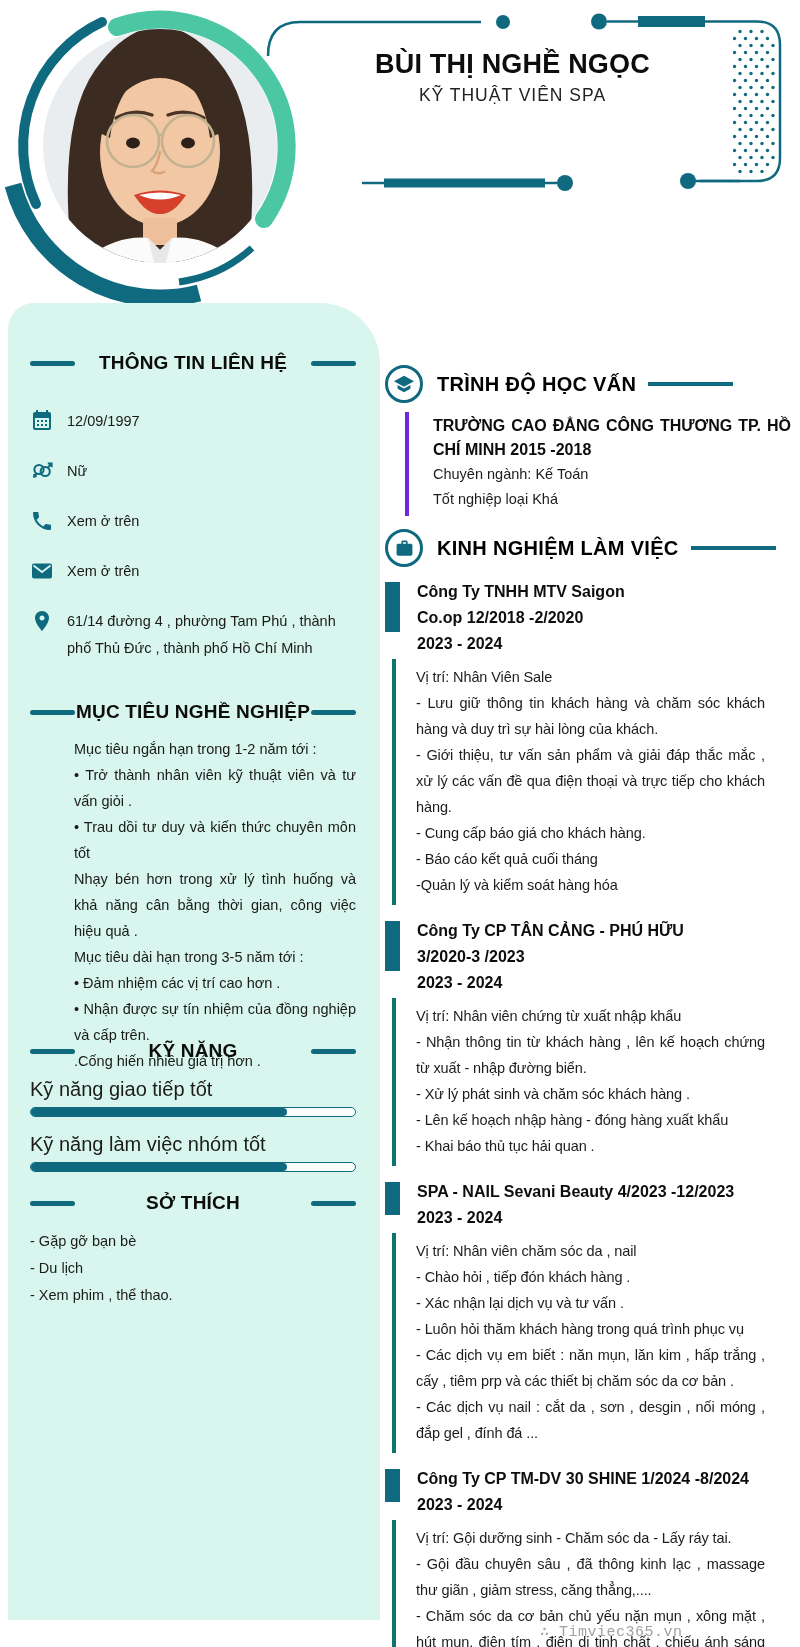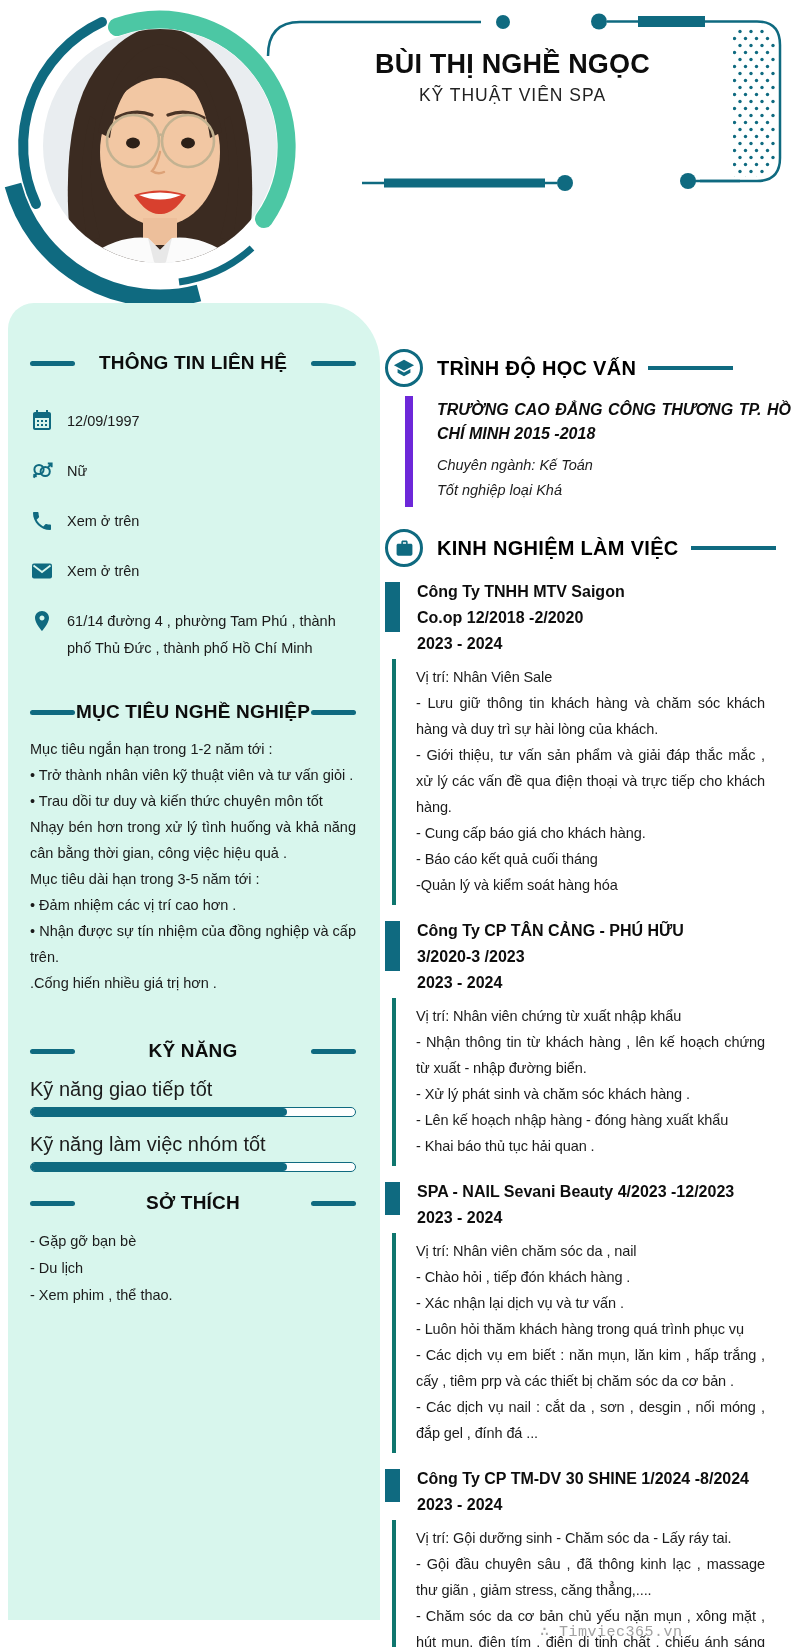--- a/index.html
+++ b/index.html
@@ -29,49 +29,49 @@
   .side-head-title { font-size:19px; font-weight:bold; color:#0d0d0d; letter-spacing:0.2px; }
   .dash { width:45px; height:5px; border-radius:2.5px; background:#0f6a80; flex:none; }
 
   #contact-section { top:352px; }
   #contact-list { margin-top:34px; }
   .contact-row { display:flex; margin-bottom:23px; }
   .contact-icon { flex:none; width:24px; height:24px; margin-top:1px; }
   .contact-text { margin-left:13px; font-size:14.5px; line-height:27px; color:#1a1a1a; }
 
   #objective-section { top:701px; }
-  .paras { margin-top:13px; }
+  .paras { margin-top:13px;margin-left:44px; }
   .paras p { font-size:14.5px; line-height:26px; text-align:justify; color:#1a1a1a; }
 
   #skills-section { top:1040px; }
   .skill-label { margin-top:16px; font-size:20px; line-height:22px; }
   .skill-bar { position:relative; margin-top:7px; height:10px; border:1.7px solid #0f6a80; border-radius:6px; background:#fdfefe; }
   .skill-fill { position:absolute; left:0; top:0; bottom:0; background:#0f6a80; border-radius:5px; }
 
   #hobbies-section { top:1192px; }
   #hobby-list { margin-top:14px; }
   #hobby-list p { font-size:14.5px; line-height:27px; text-align:left; }
 
   
   .main-section { position:absolute; left:385px; width:406px; }
-  #education-section { top:349px; }
+  #education-section { top:365px; }
   #experience-section { top:529px; }
   .main-head { display:flex; align-items:center; }
   .main-icon-circle {
     flex:none; width:38px; height:38px; border:3.5px solid #0f6a80; border-radius:50%;
     display:flex; align-items:center; justify-content:center; background:#fff;
   }
   .main-head-title { font-size:20px; font-weight:bold; color:#000; margin-left:14px; letter-spacing:0.3px; white-space:nowrap; }
   .main-head-line { height:3.5px; width:85px; background:#0f6a80; margin-left:12px; flex:none; }
 
-  #edu-content { margin-left:20px; margin-top:9px; border-left:8px solid #6d28d9; padding:2px 0 4px 24px;font-style:italic; }
+  #edu-content { margin-left:20px; margin-top:9px; border-left:4px solid #6d28d9; padding:2px 0 4px 24px; }
   .school-line { font-size:16px; font-weight:bold; color:#0d0d0d; line-height:24px; }
   .school-line.tal-j { text-align:justify; text-align-last:justify; }
   .school-line:empty { display:none; }
-  .edu-details { margin-top:7px; }
+  .edu-details { }
   .edu-details p { font-size:14.5px; line-height:25px; }
 
   #jobs { margin-top:12px; }
   .job { margin-bottom:13px; }
   .job-head { display:flex; }
   .job-bar { flex:none; width:15px; background:#0f6a80; margin:3px 17px 0 0; }
   .job:nth-of-type(1) .job-bar, .job:nth-of-type(2) .job-bar { height:50px; }
   .job:nth-of-type(3) .job-bar, .job:nth-of-type(4) .job-bar { height:33px; }
   .job-titles { font-size:16px; font-weight:bold; color:#0d0d0d; line-height:26px; width:358px; }
   .job-company-line:empty { display:none; }

